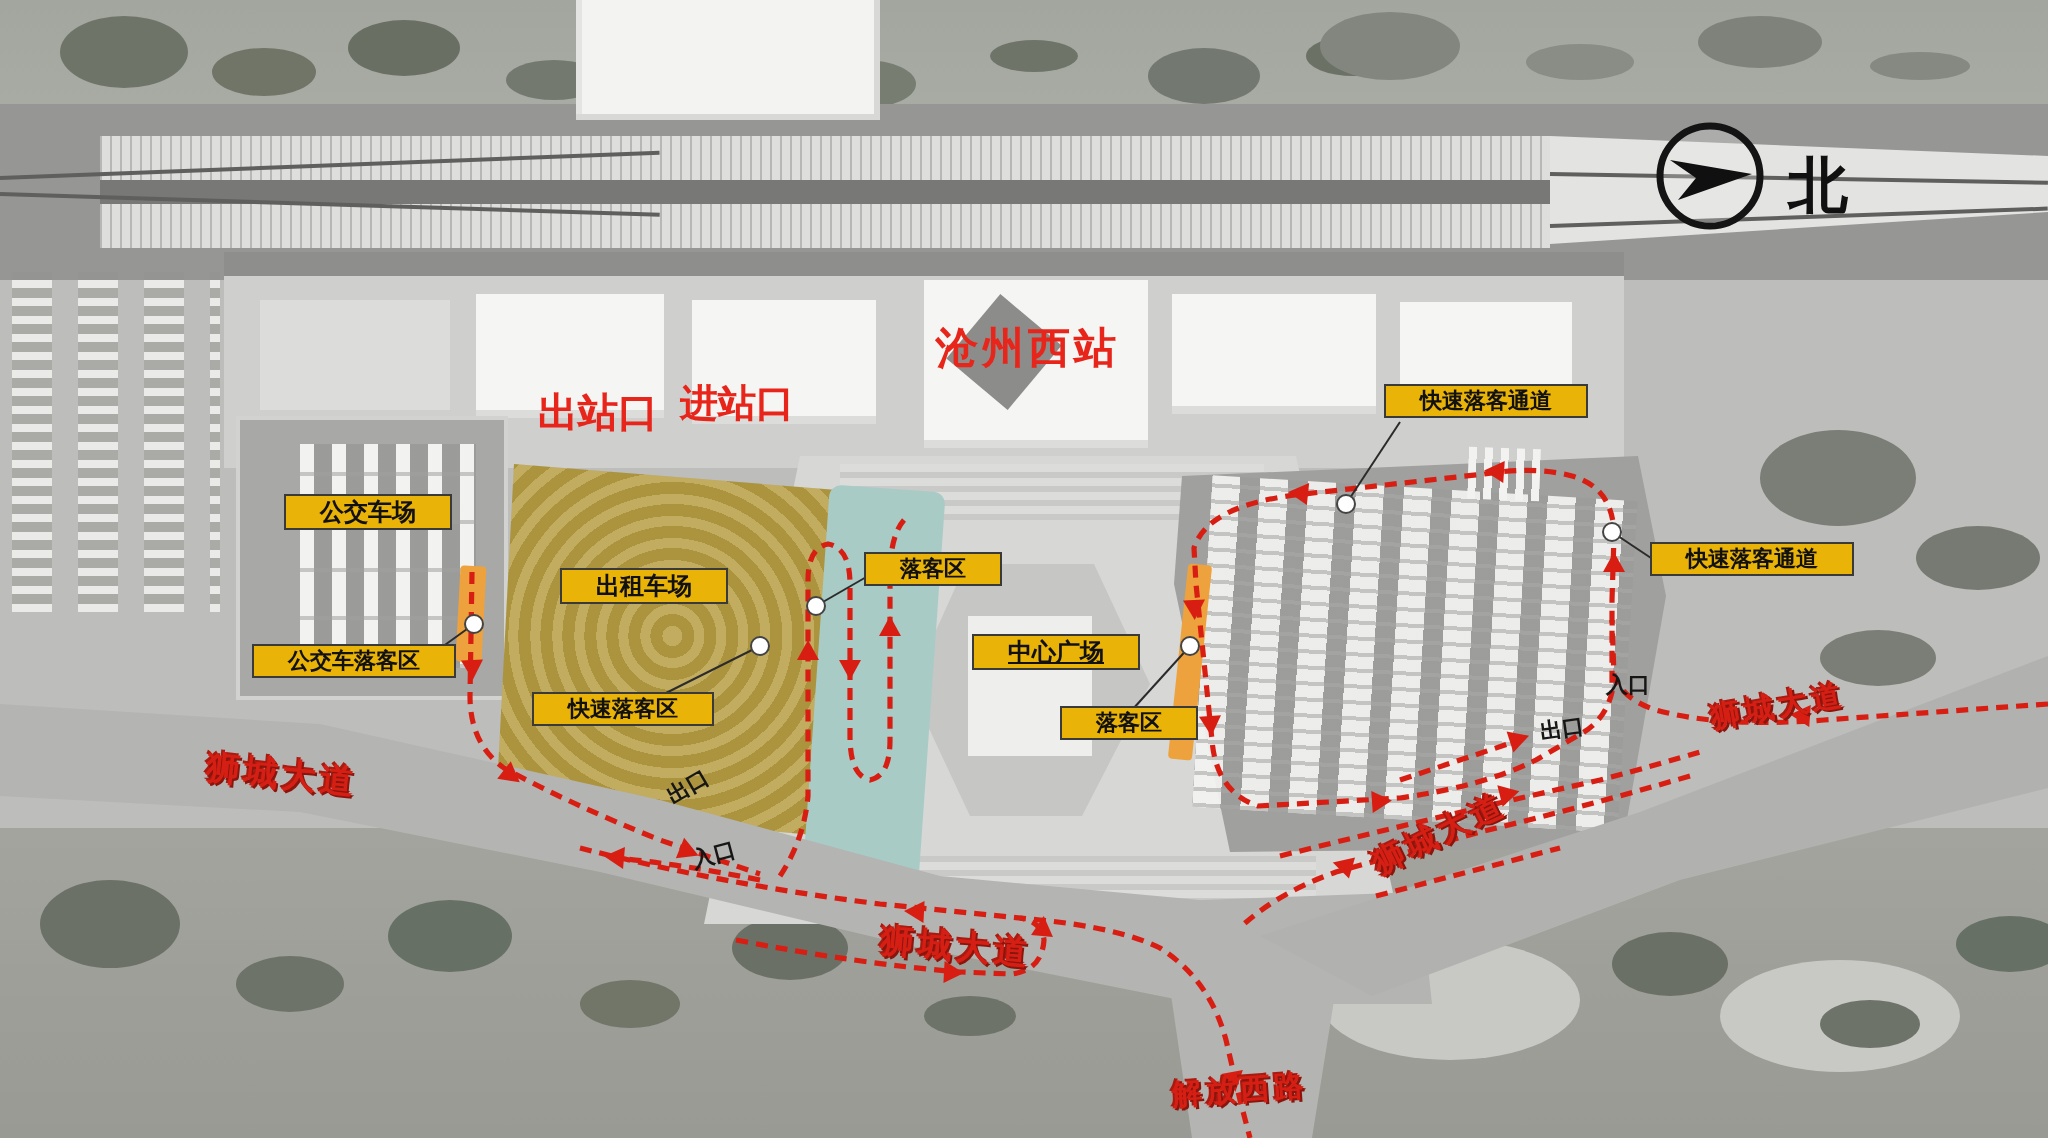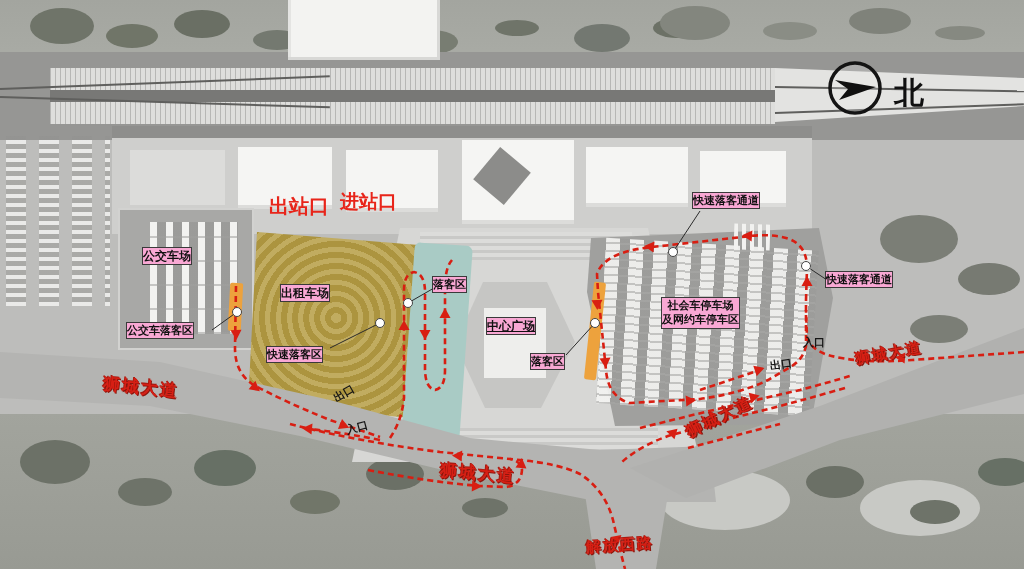--- a/index.html
+++ b/index.html
@@ -57,22 +57,22 @@
     background:repeating-linear-gradient(90deg,#f2f2f0 0 4px,transparent 4px 8px);}
   
   .road{position:absolute;left:0;top:0;width:1024px;height:569px;}
   .road-avenue{background:#b4b4b2;
     clip-path:polygon(0 352px,160px 362px,330px 400px,470px 438px,600px 450px,710px 446px,716px 502px,600px 502px,460px 474px,300px 436px,150px 406px,0 398px);}
   .road-diag{background:#b1b1af;
     clip-path:polygon(630px 468px,820px 406px,1024px 328px,1024px 394px,840px 440px,686px 498px);}
   .road-jiefang{background:#b4b4b2;
     clip-path:polygon(585px 494px,668px 494px,656px 569px,596px 569px);}
   
-  .lbl{position:absolute;background:#f9a8d4;border:1px solid #3a3a3a;color:#111;
-    font-weight:bold;font-size:12px;line-height:1.2;padding:1px 0;white-space:nowrap;z-index:60;}
+  .lbl{position:absolute;background:#eab308;border:1px solid #3a3a3a;color:#111;
+    font-weight:bold;font-size:12px;line-height:1.2;padding:1px 17px;white-space:nowrap;z-index:60;}
   .lbl.small{font-size:11px;}
   .lbl.two{text-align:center;font-size:11px;line-height:1.25;}
   .red-big{position:absolute;color:#e8251a;font-weight:bold;white-space:nowrap;z-index:55;}
   .road-txt{position:absolute;color:#d61f14;font-weight:bold;white-space:nowrap;z-index:55;
     text-shadow:1px 1px 0 #8a150c,-1px -1px 0 #a91a10;letter-spacing:2px;}
   .gate-txt{position:absolute;color:#161616;font-weight:bold;font-size:11px;white-space:nowrap;z-index:56;}
   .compass-label{position:absolute;color:#101010;font-weight:bold;font-size:30px;z-index:56;}
   svg.overlay{position:absolute;left:0;top:0;z-index:40;}
   .route{fill:none;stroke:#d81e12;stroke-width:2.6;stroke-dasharray:6 4;}
   .leader{stroke:#2b2b2b;stroke-width:1;fill:none;}
@@ -203,32 +203,29 @@
     <circle cx="237" cy="312" r="4.5" fill="#fff" stroke="#444"></circle>
     <circle cx="380" cy="323" r="4.5" fill="#fff" stroke="#444"></circle>
     <circle cx="408" cy="303" r="4.5" fill="#fff" stroke="#444"></circle>
     <circle cx="595" cy="323" r="4.5" fill="#fff" stroke="#444"></circle>
     <circle cx="673" cy="252" r="4.5" fill="#fff" stroke="#444"></circle>
     <circle cx="806" cy="266" r="4.5" fill="#fff" stroke="#444"></circle>
   </svg>
 
   <div class="red-big" style="left:269px;top:193px;font-size:20px;">出站口</div>
   <div class="red-big" style="left:340px;top:189px;font-size:19px;">进站口</div>
+  <div class="red-big" style="left:468px;top:160px;font-size:21px;letter-spacing:2px;">沧州西站</div>
 
   <div class="lbl" style="left:142px;top:247px;">公交车场</div>
   <div class="lbl small" style="left:126px;top:322px;">公交车落客区</div>
   <div class="lbl" style="left:280px;top:284px;">出租车场</div>
   <div class="lbl small" style="left:266px;top:346px;">快速落客区</div>
   <div class="lbl small" style="left:432px;top:276px;">落客区</div>
   <div class="lbl" style="left:486px;top:317px;text-decoration:underline;">中心广场</div>
   <div class="lbl small" style="left:530px;top:353px;">落客区</div>
-  <div class="lbl two" style="left:661px;top:297px;">
-    <div>社会车停车场</div>
-    <div>及网约车停车区</div>
-  </div>
   <div class="lbl small" style="left:692px;top:192px;">快速落客通道</div>
   <div class="lbl small" style="left:825px;top:271px;">快速落客通道</div>
 
   <div class="road-txt" style="left:103px;top:376px;font-size:17px;transform:rotate(6deg);">狮城大道</div>
   <div class="road-txt" style="left:440px;top:462px;font-size:17px;transform:rotate(5deg);">狮城大道</div>
   <div class="road-txt" style="left:684px;top:407px;font-size:16px;transform:rotate(-26deg);">狮城大道</div>
   <div class="road-txt" style="left:855px;top:344px;font-size:15px;transform:rotate(-10deg);">狮城大道</div>
   <div class="road-txt" style="left:586px;top:536px;font-size:15px;transform:rotate(-4deg);">解放西路</div>
 
   <div class="gate-txt" style="left:333px;top:386px;transform:rotate(-30deg);">出口</div>

